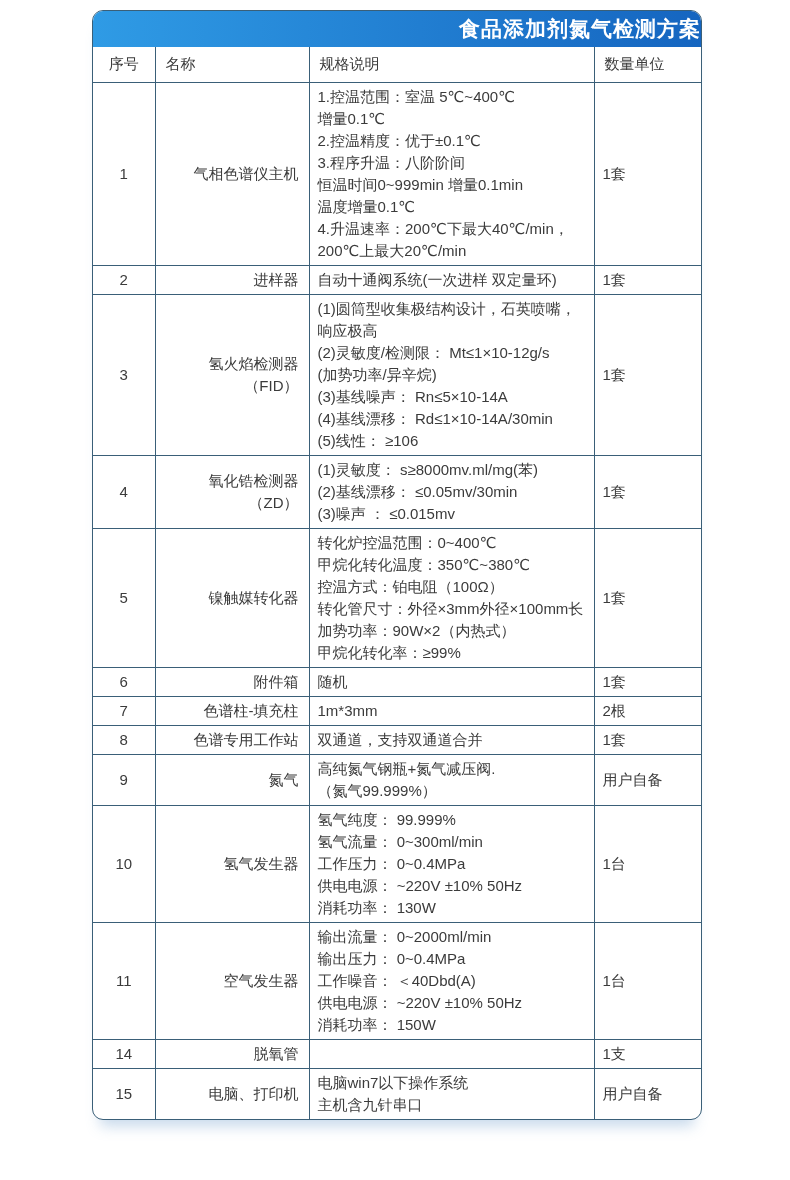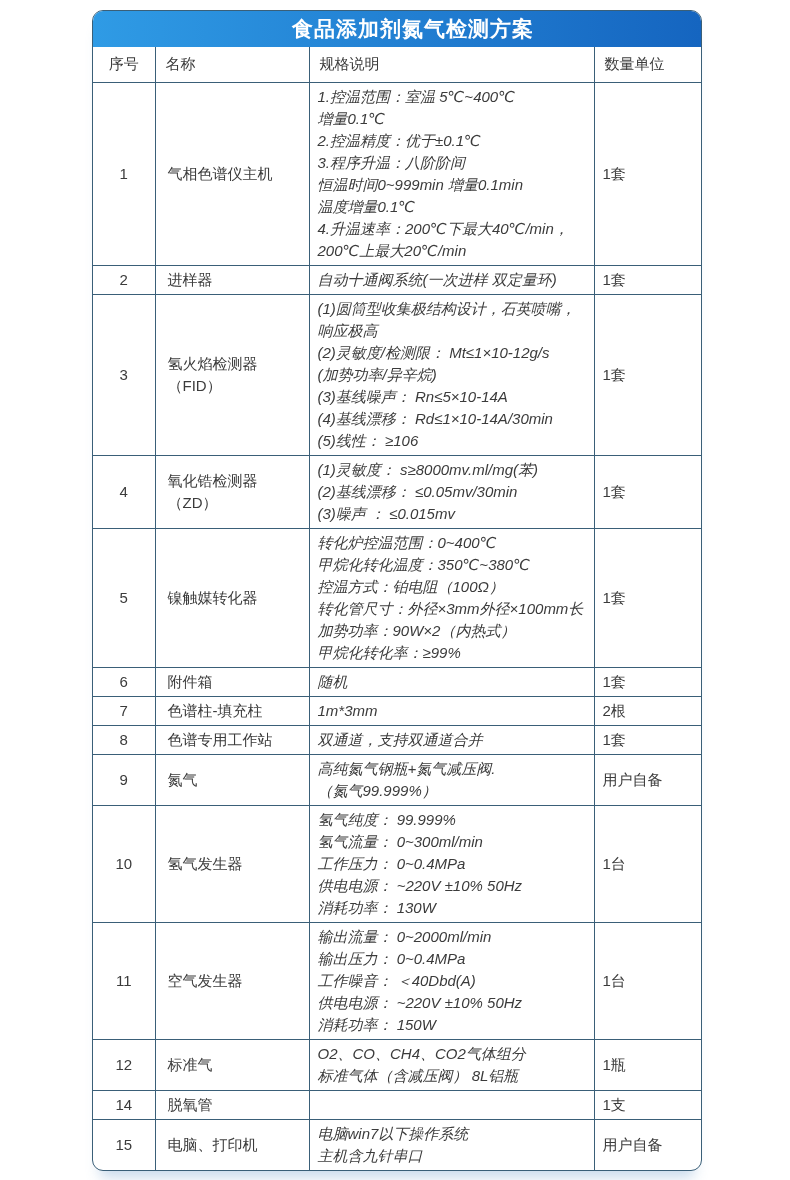--- a/index.html
+++ b/index.html
@@ -19,21 +19,21 @@
     position:absolute;left:92px;top:10px;width:610px;
     border:1px solid var(--border);
     border-radius:11px;
     overflow:hidden;
     background:#fff;
     box-shadow:0 14px 14px -8px rgba(130,170,210,0.45);
   }
   .title-bar{
     height:36px;
     background:linear-gradient(90deg,var(--grad-left),var(--grad-right));
-    display:flex;align-items:center;justify-content:center;padding-left:32px;
+    display:flex;align-items:center;justify-content:flex-end;padding-left:32px;
   }
   .title-bar .title{
     color:var(--title-text);
     font-size:21px;font-weight:bold;letter-spacing:1px;
   }
   table{
     width:100%;
     border-collapse:collapse;
     table-layout:fixed;
   }
@@ -54,24 +54,24 @@
   thead tr th{border-top:none;}
   tbody tr:last-child td{border-bottom:none;}
   th{
     font-weight:normal;
     text-align:left;
     height:35px;
     padding:2px 10px;
   }
   th.seq{text-align:center;}
   td.seq{text-align:center;}
-  td.name{text-align:left;padding-left:12px;}
+  td.name{text-align:right;padding-left:12px;}
   td.spec{text-align:left;padding-left:8px;}
   td.qty{text-align:left;padding-left:8px;}
-  .spec-line{white-space:nowrap;font-style:italic;}
+  .spec-line{white-space:nowrap;}
 </style>
 </head>
 <body>
 
 <div class="sheet">
   <div class="title-bar">
     <span class="title">食品添加剂氮气检测方案</span>
   </div>
   <table>
     <colgroup>
@@ -200,29 +200,20 @@
           <td class="spec">
             <div class="spec-line">输出流量： 0~2000ml/min</div>
             <div class="spec-line">输出压力： 0~0.4MPa</div>
             <div class="spec-line">工作噪音： ＜40Dbd(A)</div>
             <div class="spec-line">供电电源： ~220V ±10% 50Hz</div>
             <div class="spec-line">消耗功率： 150W</div>
           </td>
           <td class="qty">1台</td>
         </tr>
         <tr>
-          <td class="seq">12</td>
-          <td class="name">标准气</td>
-          <td class="spec">
-            <div class="spec-line">O2、CO、CH4、CO2气体组分</div>
-            <div class="spec-line">标准气体（含减压阀） 8L铝瓶</div>
-          </td>
-          <td class="qty">1瓶</td>
-        </tr>
-        <tr>
           <td class="seq">14</td>
           <td class="name">脱氧管</td>
           <td class="spec"></td>
           <td class="qty">1支</td>
         </tr>
         <tr>
           <td class="seq">15</td>
           <td class="name">电脑、打印机</td>
           <td class="spec">
             <div class="spec-line">电脑win7以下操作系统</div>

